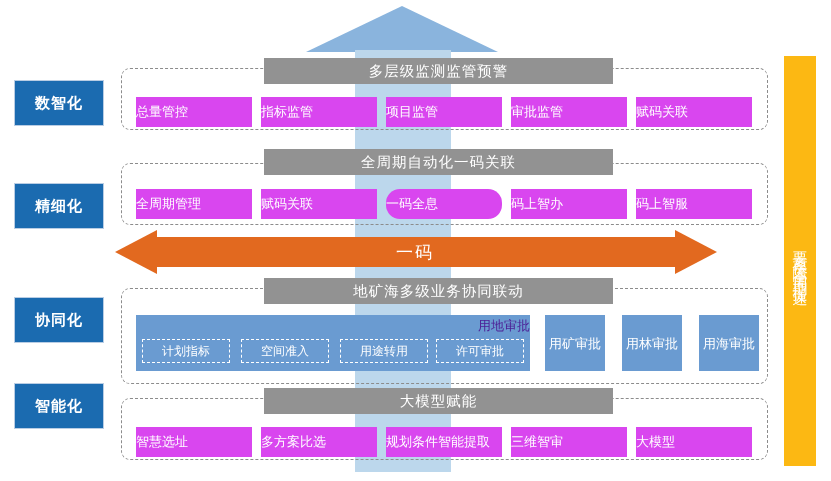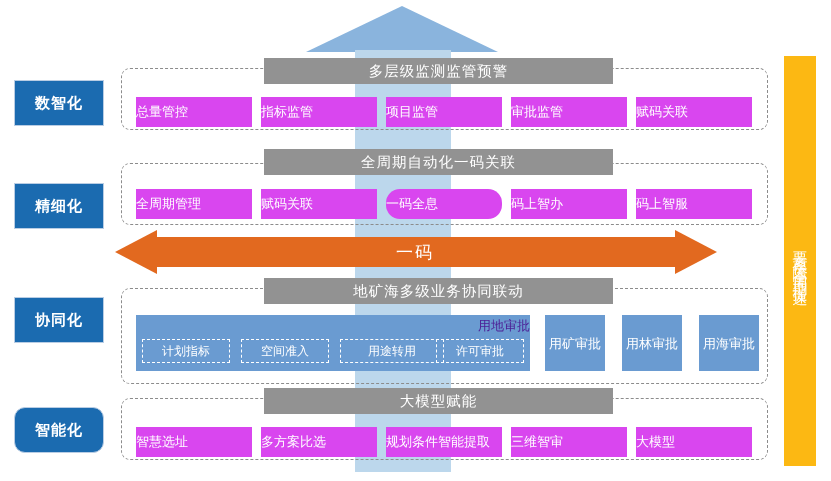--- a/index.html
+++ b/index.html
@@ -51,21 +51,21 @@
     font-weight: bold;
     display: flex;
     align-items: center;
     justify-content: center;
     letter-spacing: 1px;
     box-sizing: border-box;
   }
   .cat-1 { top: 80px; }
   .cat-2 { top: 183px; }
   .cat-3 { top: 297px; }
-  .cat-4 { top: 407px; border-radius: 11px; }
+  .cat-4 { top: 383px; }
 
   
   .row-box {
     position: absolute;
     left: 121px;
     width: 647px;
     border: 1.5px dashed #8c8c8c;
     border-radius: 9px;
     box-sizing: border-box;
     background: transparent;
@@ -299,21 +299,21 @@
   <div class="orange-head-right"></div>
 
   <div class="wide-tile">
     <div class="wide-tile-title">用地审批</div>
     <div class="sub-chip" style="left:6px;width:88px;">
       <span>计划指标</span>
     </div>
     <div class="sub-chip" style="left:105px;width:88px;">
       <span>空间准入</span>
     </div>
-    <div class="sub-chip" style="left:204px;width:104px;">
+    <div class="sub-chip" style="left:204px;width:88px;">
       <span>用途转用</span>
     </div>
     <div class="sub-chip" style="left:300px;width:88px;">
       <span>许可审批</span>
     </div>
   </div>
 
   <div class="sq-tile" style="left:545px;">
     <span>用矿</span>
     <span>审批</span>

